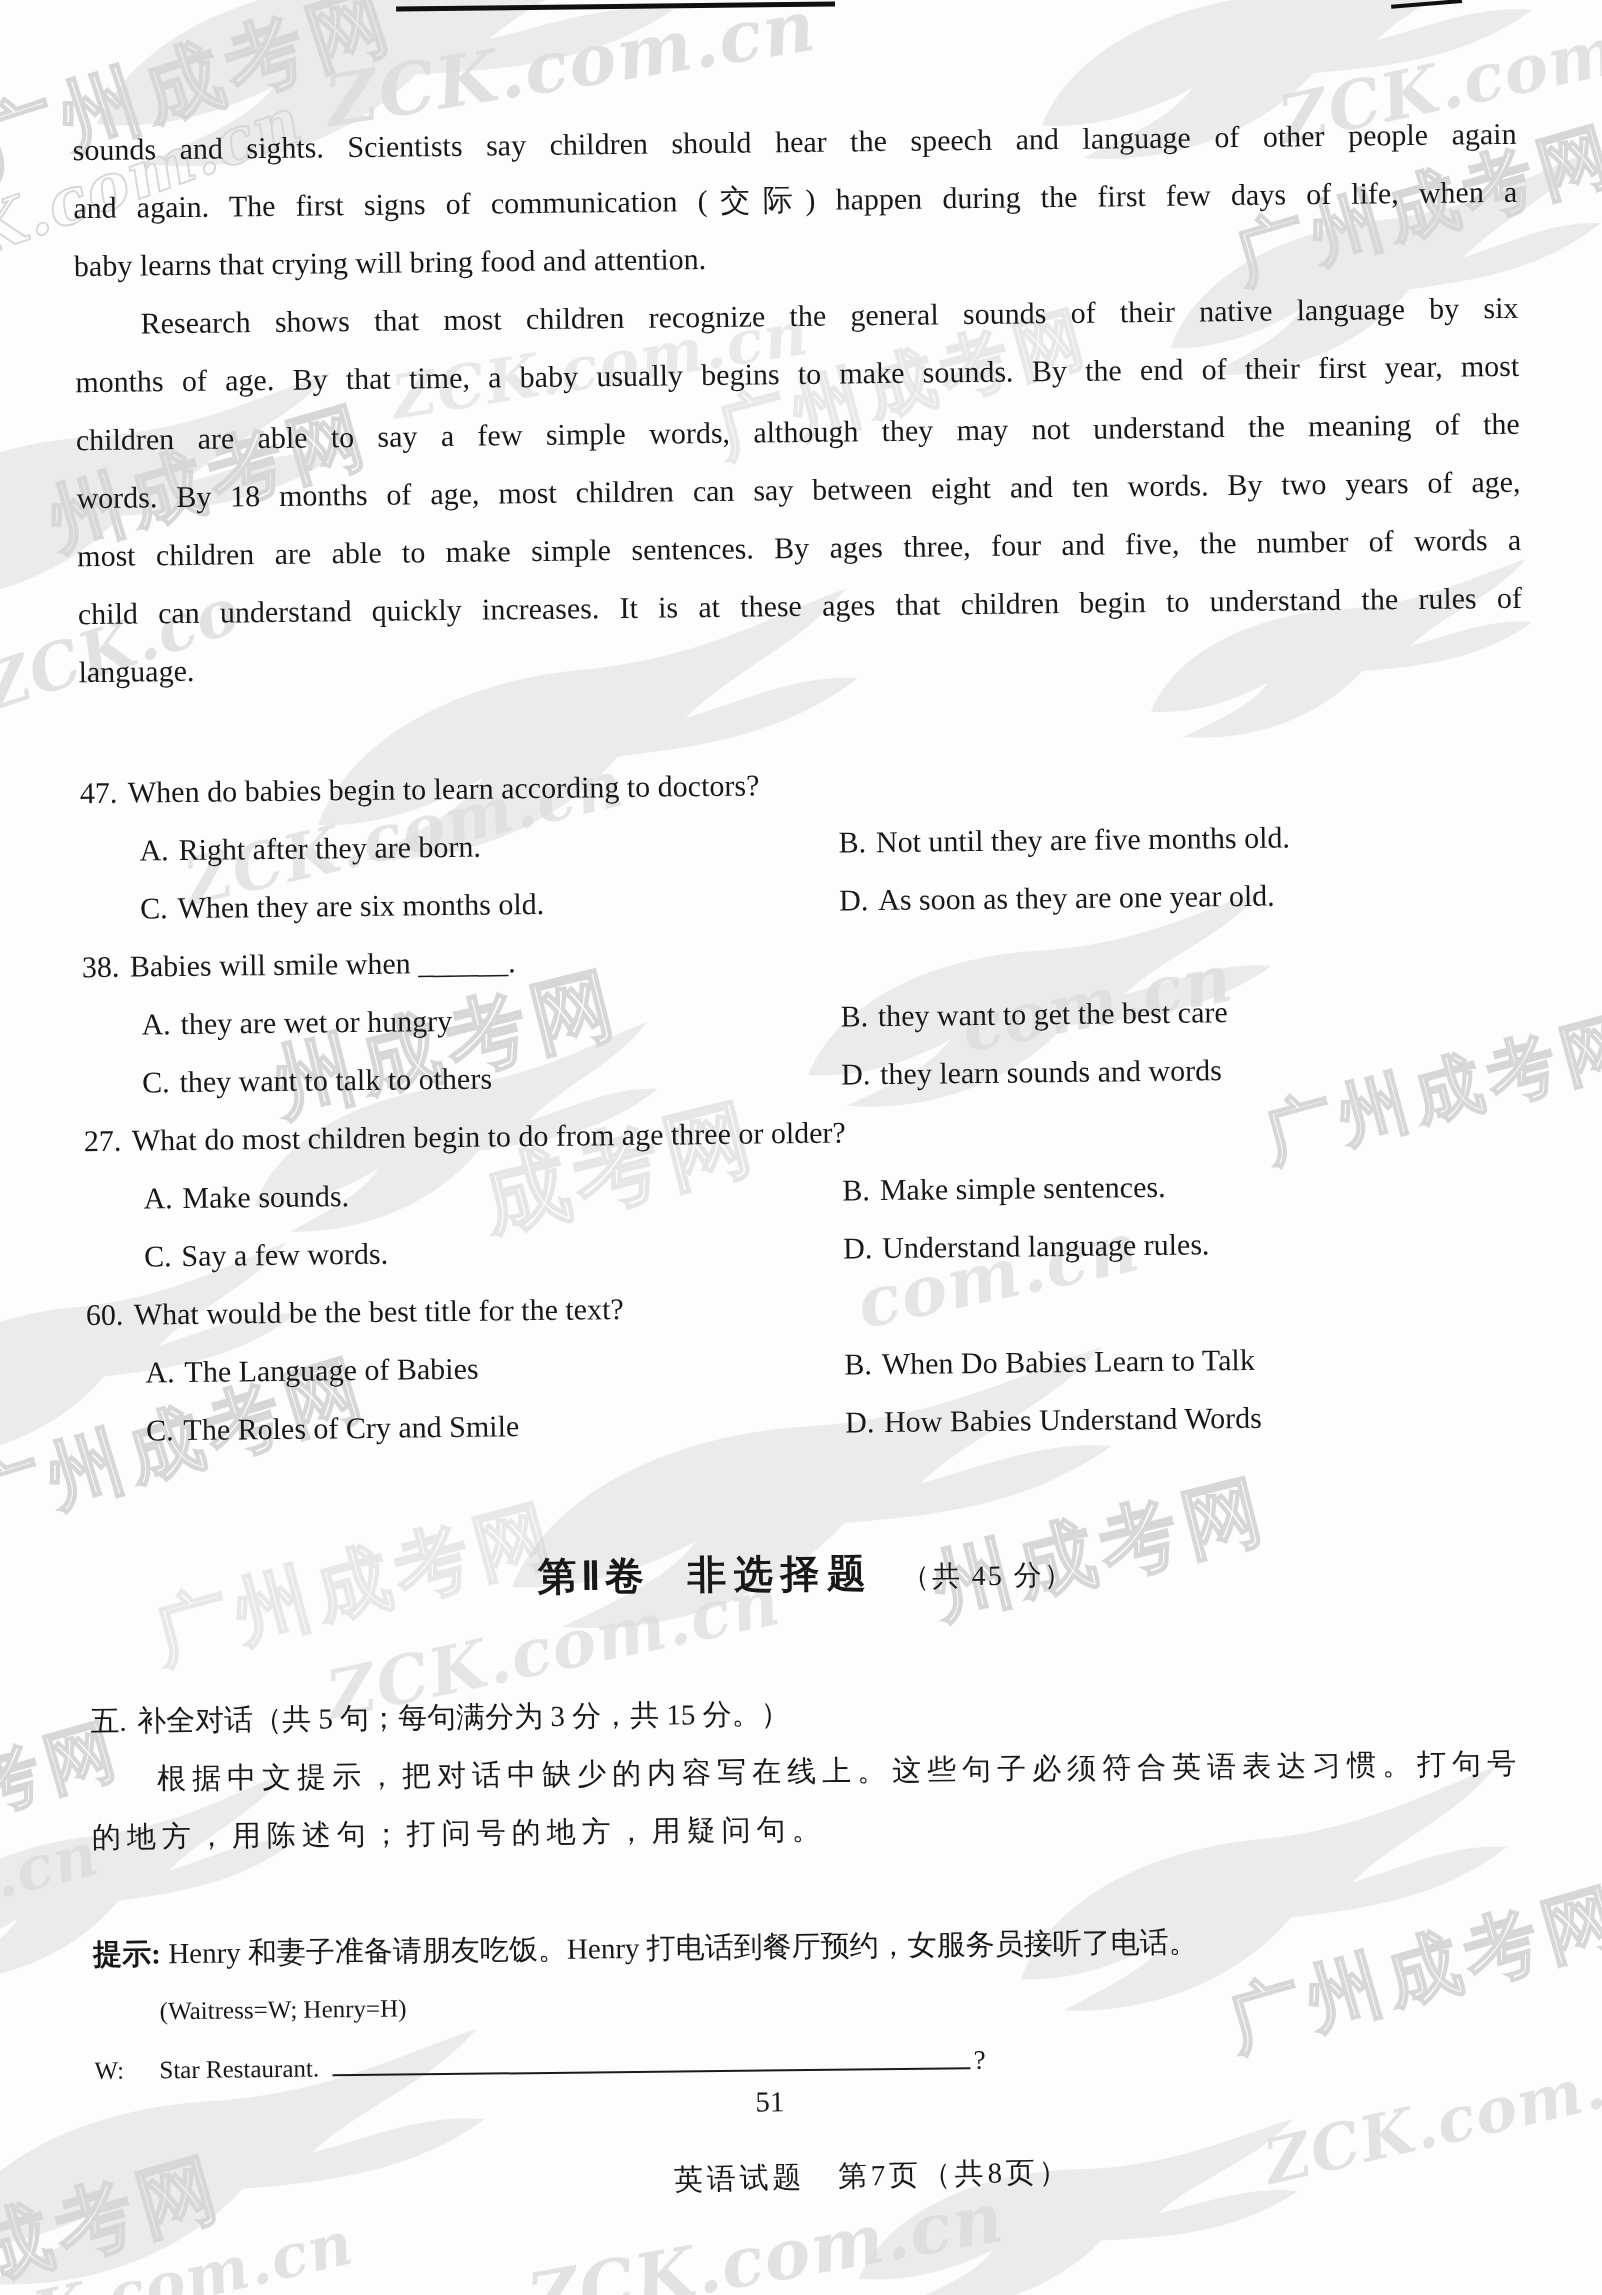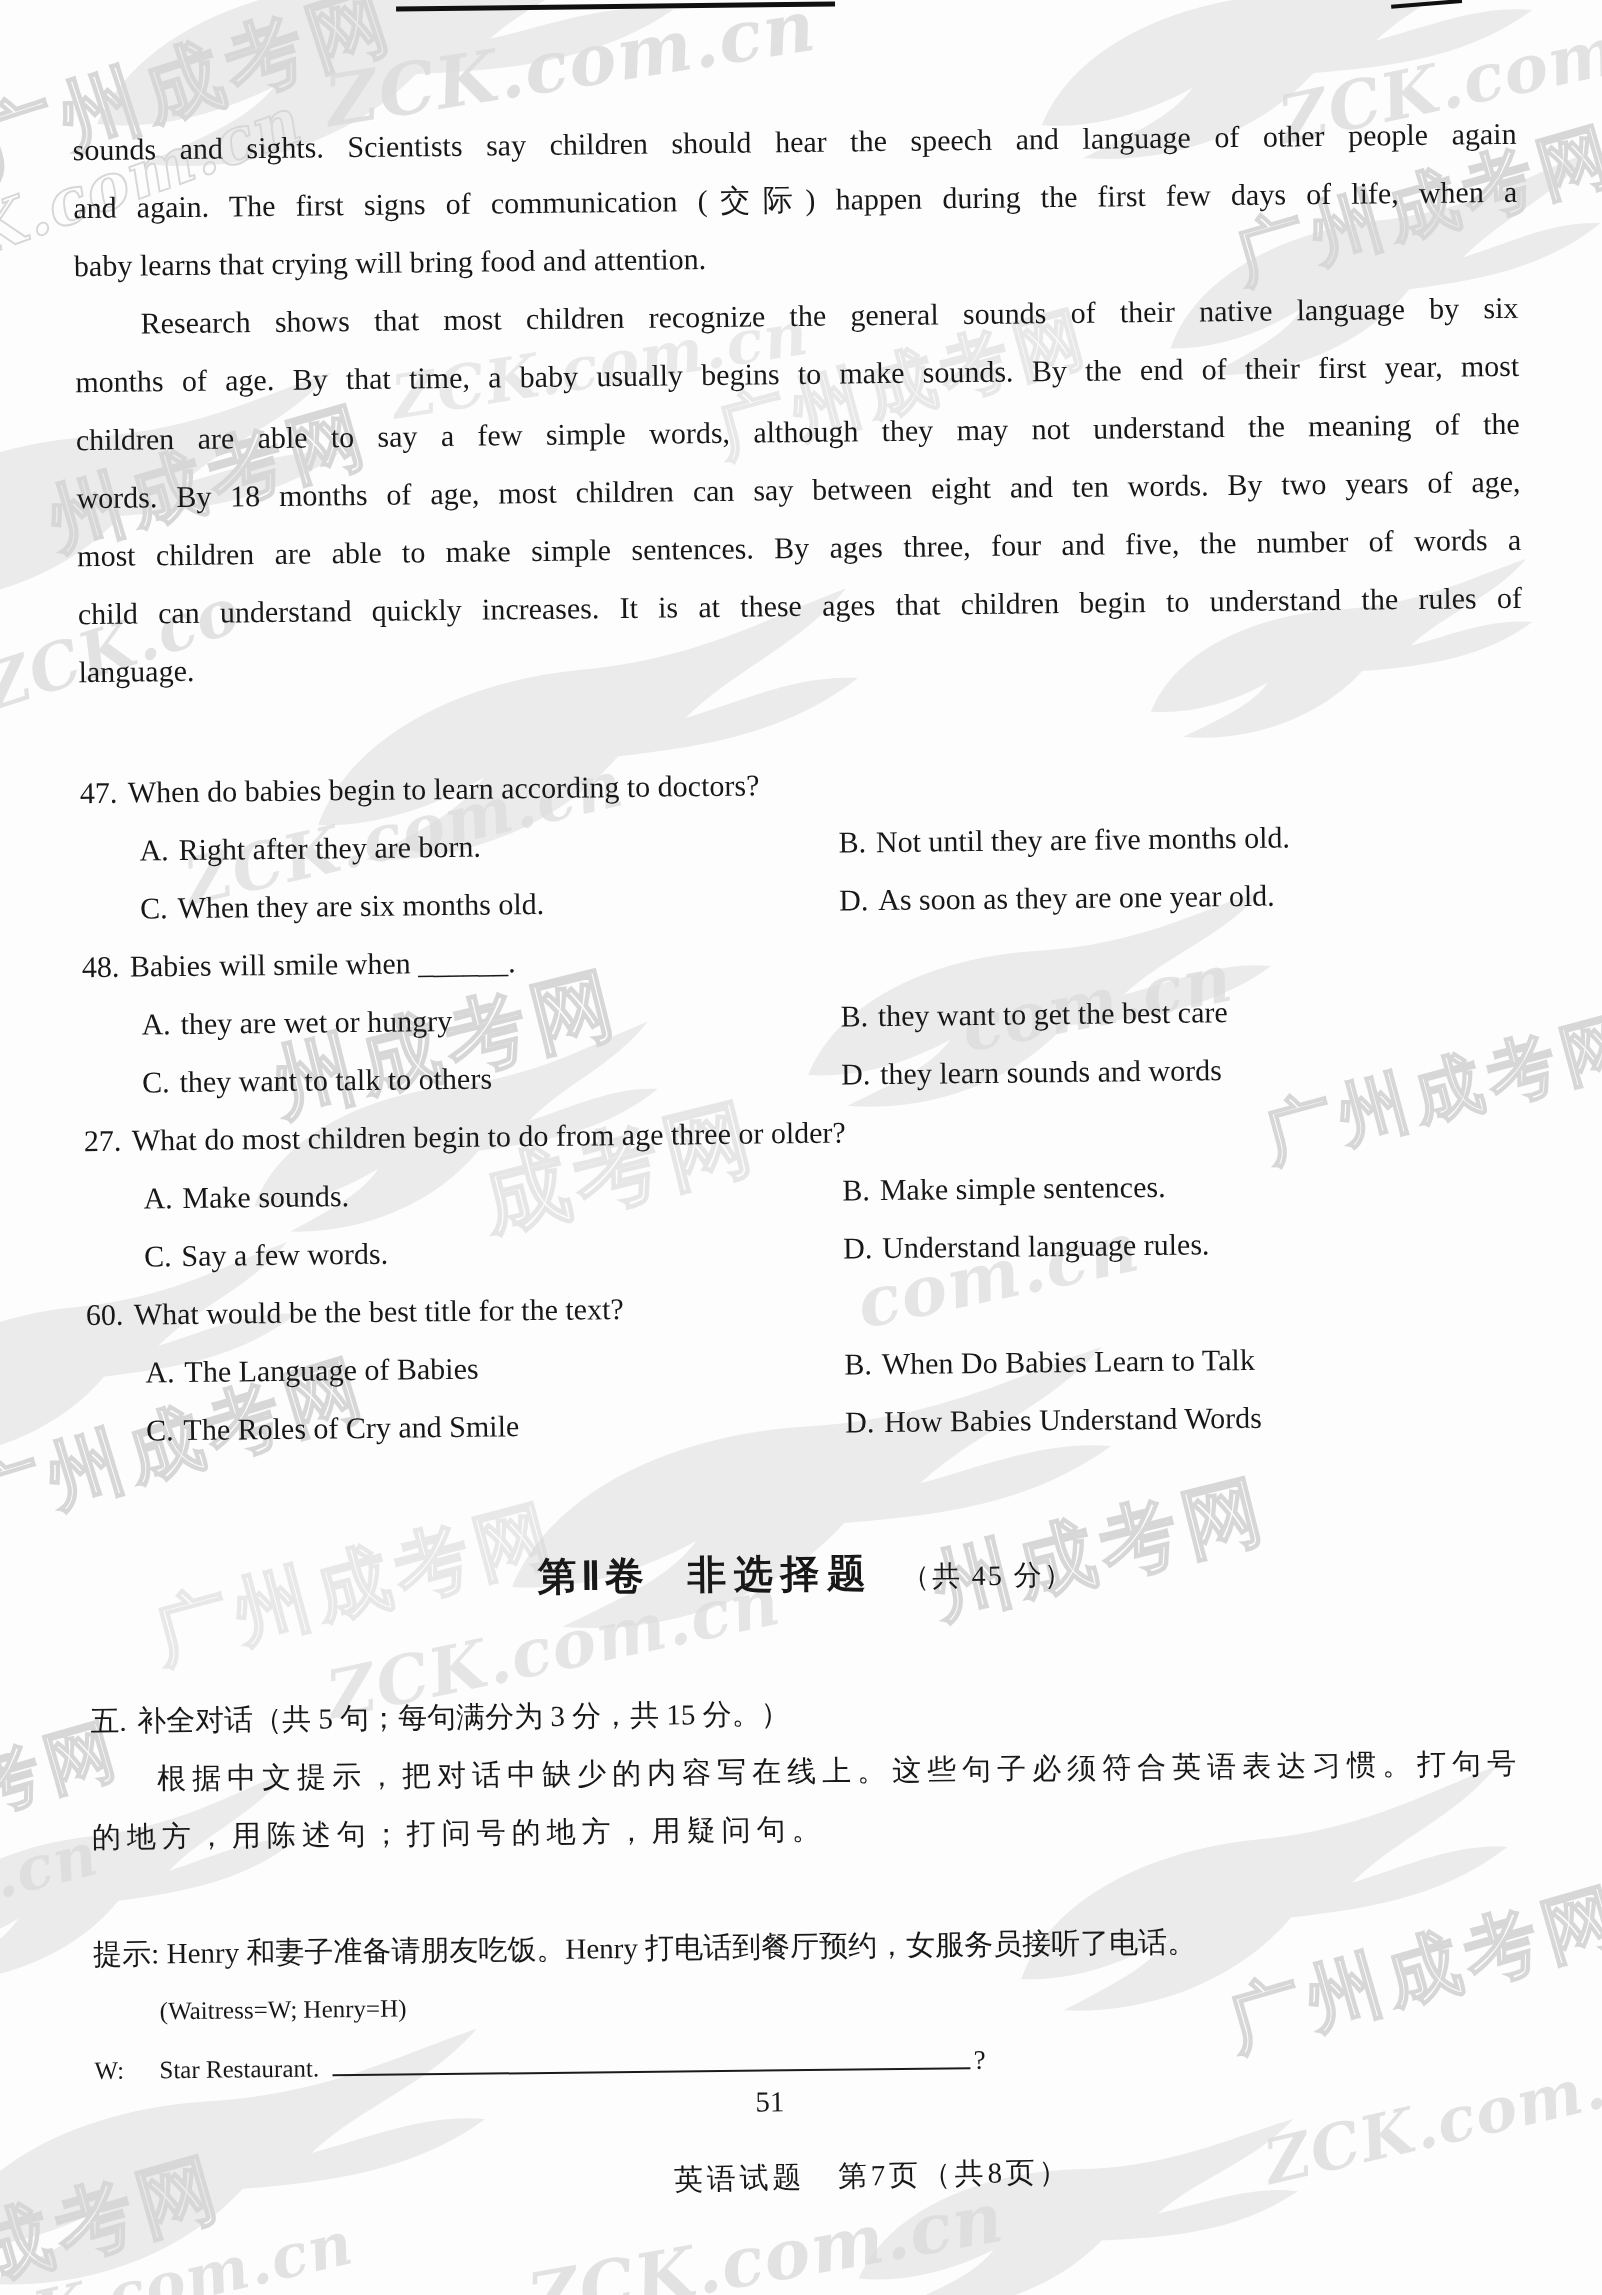--- a/index.html
+++ b/index.html
@@ -34,21 +34,21 @@
   .sec2{position:absolute;left:0;top:1547px;width:1602px;display:flex;justify-content:center;align-items:baseline;}
   .sec2-vol{font-size:39px;font-weight:bold;letter-spacing:4.5px;font-family:"Liberation Serif", serif;}
   .sec2-name{font-size:39px;font-weight:bold;letter-spacing:7.5px;margin-left:39px;}
   .sec2-score{font-size:28px;margin-left:28.5px;letter-spacing:2.3px;}
   .sec5{position:absolute;left:84px;top:1684px;width:1470px;font-size:29px;line-height:58px;}
   .sec5 .row{height:58px;}
   .cjk-just{letter-spacing:6px;}
   .ind{padding-left:66px;}
   .hint{position:absolute;left:84px;top:1917px;width:1470px;font-size:29px;line-height:58px;}
   .hint .row{height:58px;}
-  .hint-label{font-weight:normal;margin-right:7.5px;}
+  .hint-label{font-weight:bold;margin-right:7.5px;}
   .eng-sm{font-size:25px;}
   .speaker{display:inline-block;width:65px;}
   .blank-line{display:inline-block;width:638px;border-bottom:2.3px solid #1b1b1b;height:22.5px;margin-left:13.5px;}
   .qmark{font-size:27px;margin-left:3px;}
   .blank-no{position:absolute;left:84px;top:2085px;width:1350px;text-align:center;font-size:29px;}
   .footer{position:absolute;left:60px;top:2157px;width:1602px;text-align:center;font-size:29px;letter-spacing:3.8px;transform:rotate(-0.55deg);}
 </style>
 </head>
 <body>
 
@@ -156,21 +156,21 @@
     <div class="opt-row">
       <span class="opt opt-a"><span class="opt-label">A.</span><span>Right after they are born.</span></span>
       <span class="opt opt-b"><span class="opt-label">B.</span><span>Not until they are five months old.</span></span>
     </div>
     <div class="opt-row">
       <span class="opt opt-a"><span class="opt-label">C.</span><span>When they are six months old.</span></span>
       <span class="opt opt-b"><span class="opt-label">D.</span><span>As soon as they are one year old.</span></span>
     </div>
 
     <div class="q-line">
-      <span class="q-num">48.</span><span>Babies will smile when ______.</span>
+      <span class="q-num">38.</span><span>Babies will smile when ______.</span>
     </div>
     <div class="opt-row">
       <span class="opt opt-a"><span class="opt-label">A.</span><span>they are wet or hungry</span></span>
       <span class="opt opt-b"><span class="opt-label">B.</span><span>they want to get the best care</span></span>
     </div>
     <div class="opt-row">
       <span class="opt opt-a"><span class="opt-label">C.</span><span>they want to talk to others</span></span>
       <span class="opt opt-b"><span class="opt-label">D.</span><span>they learn sounds and words</span></span>
     </div>
 

